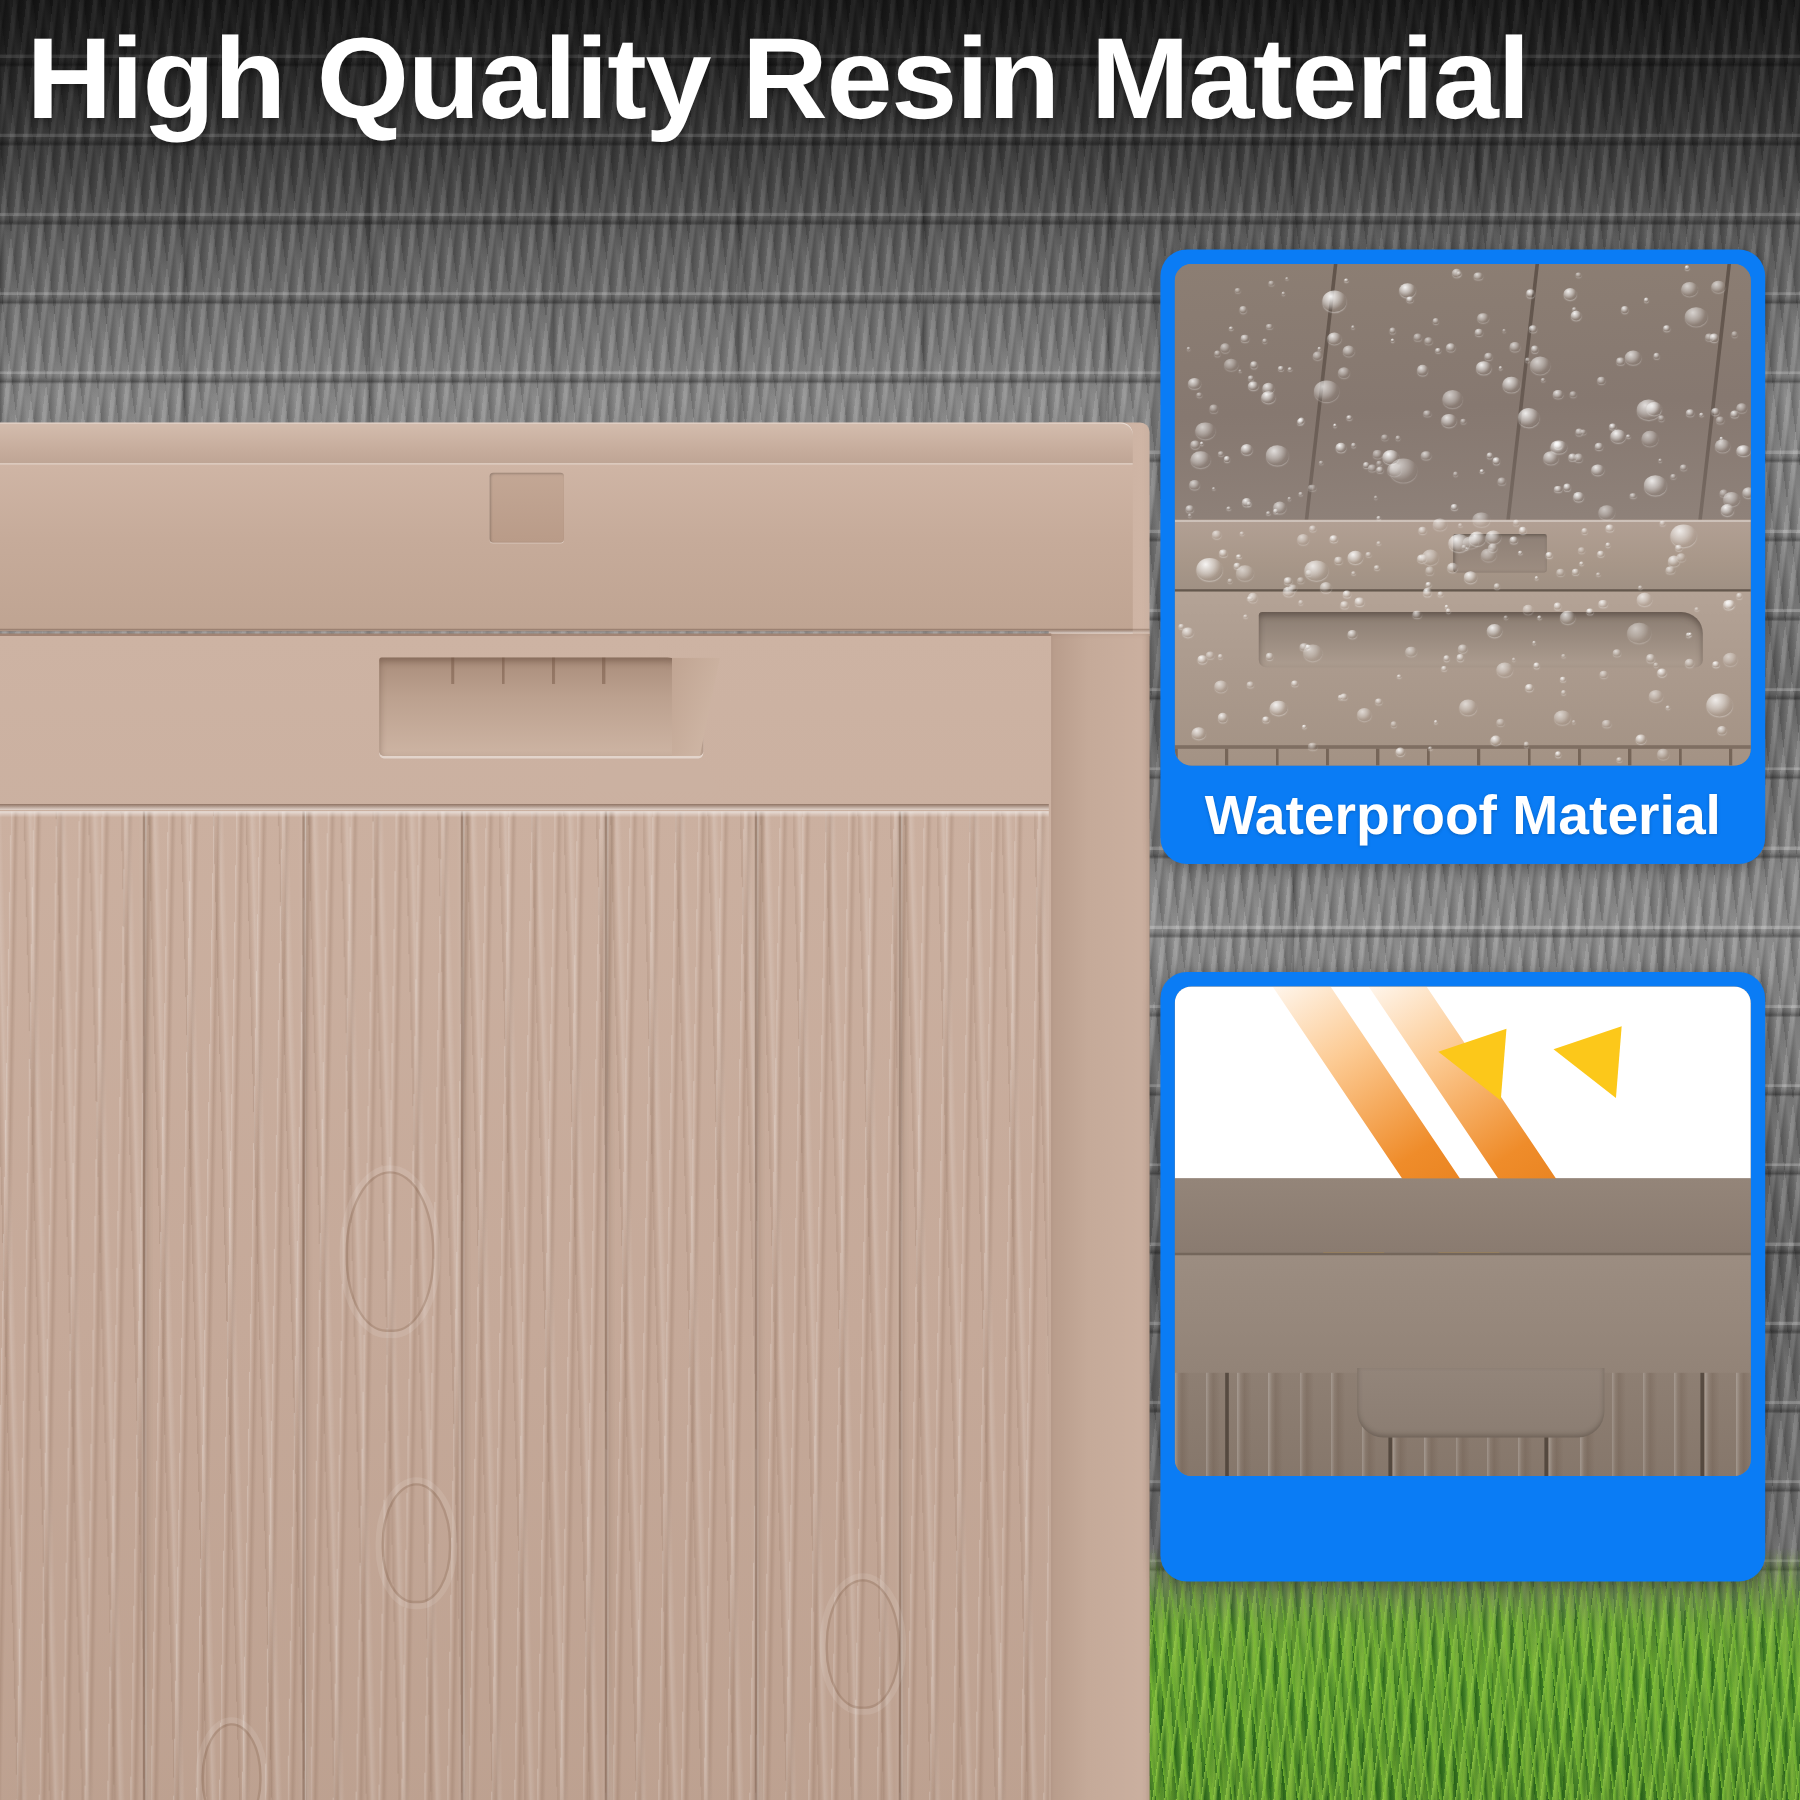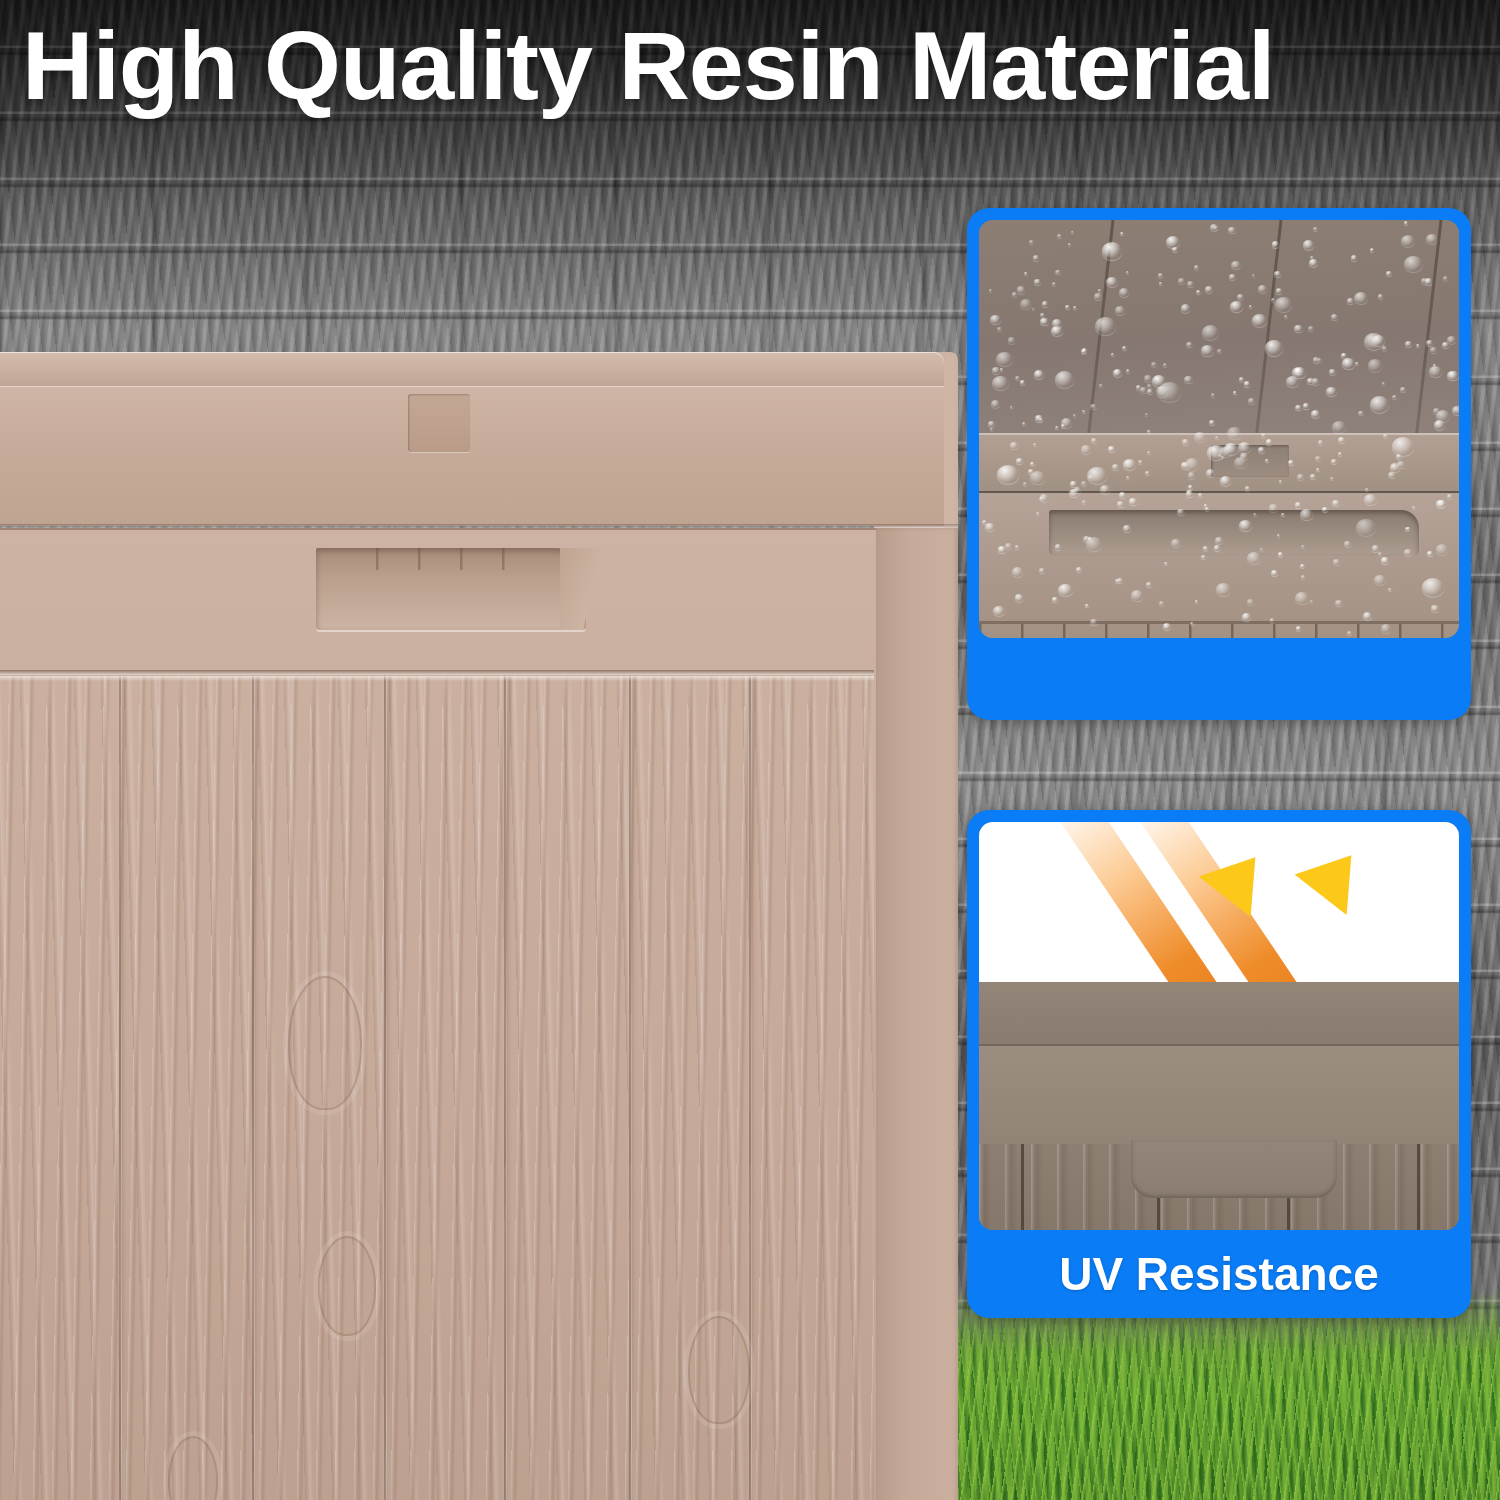--- a/index.html
+++ b/index.html
@@ -689,20 +689,21 @@
         <div class="drop" style="width: 9.73435px; height: 8.37154px; left: 401.976px; top: 404.141px; opacity: 0.6;"></div>
         <div class="drop" style="width: 4.18392px; height: 3.59817px; left: 3.36989px; top: 300.168px; opacity: 0.77;"></div>
         <div class="drop" style="width: 4.01698px; height: 3.4546px; left: 210.97px; top: 401.902px; opacity: 0.74;"></div>
         <div class="drop" style="width: 3.32512px; height: 2.8596px; left: 300.16px; top: 259.826px; opacity: 0.9;"></div>
         <div class="drop" style="width: 8.70443px; height: 7.48581px; left: 35.6143px; top: 374.072px; opacity: 0.87;"></div>
         <div class="drop" style="width: 19.0013px; height: 16.3411px; left: 76.0566px; top: 151.293px; opacity: 0.79;"></div>
         <div class="drop" style="width: 5.78927px; height: 4.97877px; left: 179.714px; top: 380.554px; opacity: 0.61;"></div>
         <div class="drop" style="width: 4.2335px; height: 3.64081px; left: 321.825px; top: 324.724px; opacity: 0.58;"></div>
         <div class="drop" style="width: 7.87118px; height: 6.76921px; left: 356.149px; top: 379.591px; opacity: 0.63;"></div>
       </div>
+    <div class="card-label">Waterproof Material</div>
   </div>
 
   <div class="card" id="card-uv">
     <div class="card-photo">
       <div class="uv-sky"></div>
 
       <div class="ray ray-in" style="left:72px;top:-14px;width:40px;height:255px;transform:rotate(-34deg);"></div>
       <div class="ray ray-in" style="left:152px;top:-14px;width:40px;height:255px;transform:rotate(-34deg);"></div>
 
       <div class="ray ray-out" style="left:172px;top:160px;width:40px;height:145px;transform:rotate(38deg);"></div>
@@ -713,16 +714,15 @@
 
       <div class="uv-lid"></div>
       <div class="uv-face"></div>
       <div class="uv-planks"></div>
       <div class="uv-plankseam" style="left:42px;"></div>
       <div class="uv-plankseam" style="left:178px;"></div>
       <div class="uv-plankseam" style="left:308px;"></div>
       <div class="uv-plankseam" style="left:438px;"></div>
       <div class="uv-foot"></div>
     </div>
-    <div class="card-label">UV Resistance</div>
   </div>
 
 </div>
 
 </body></html>

